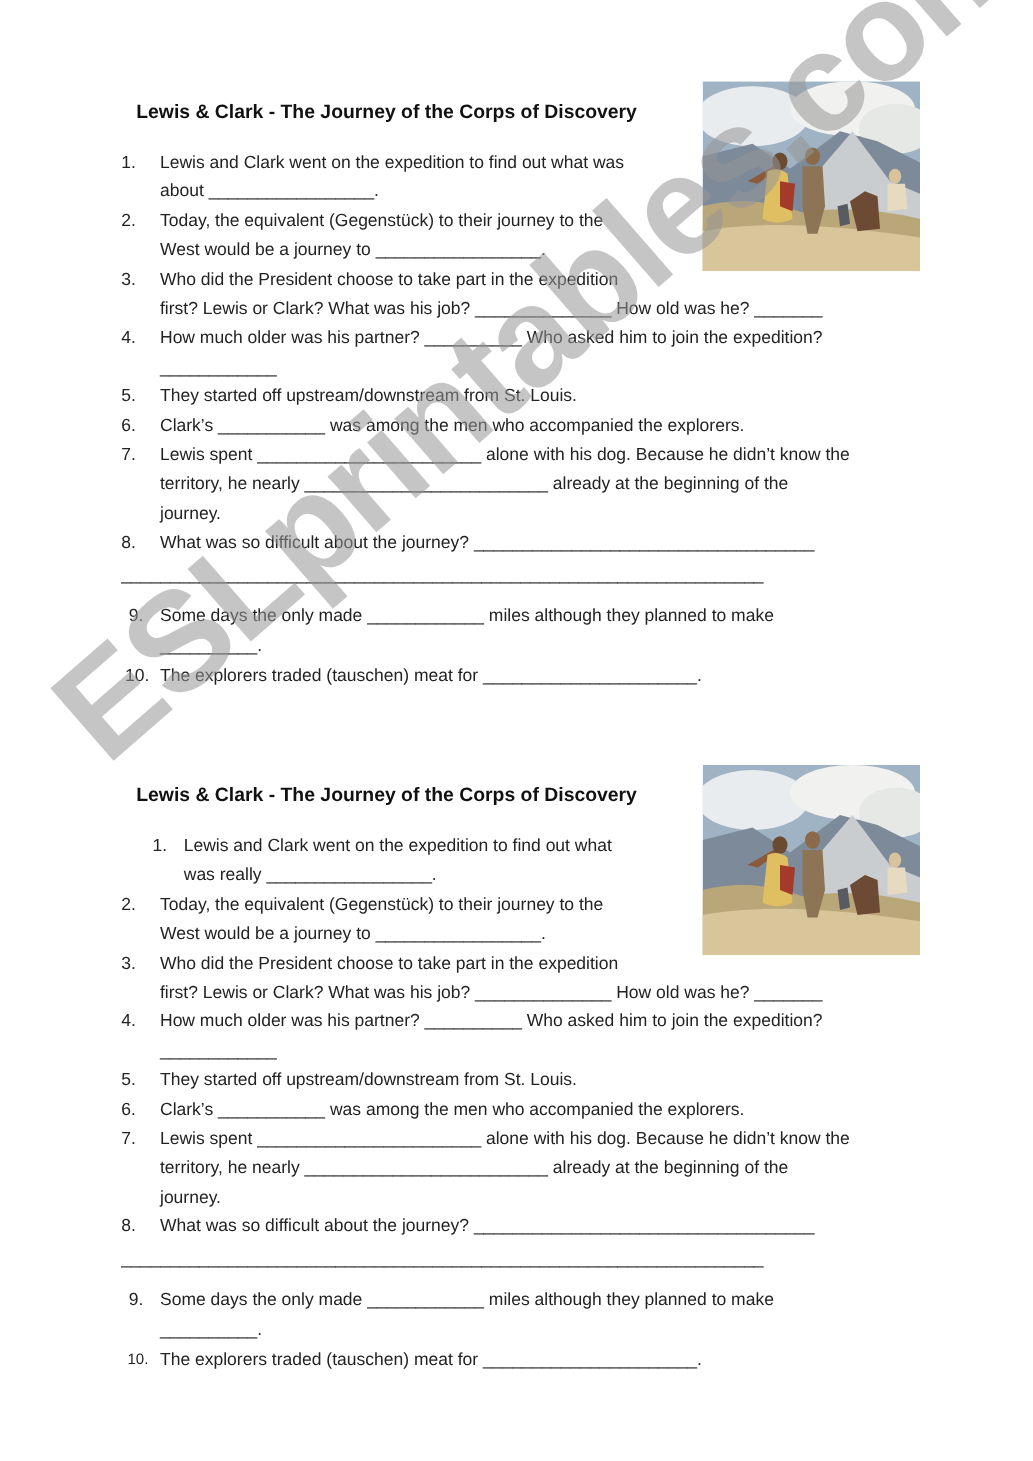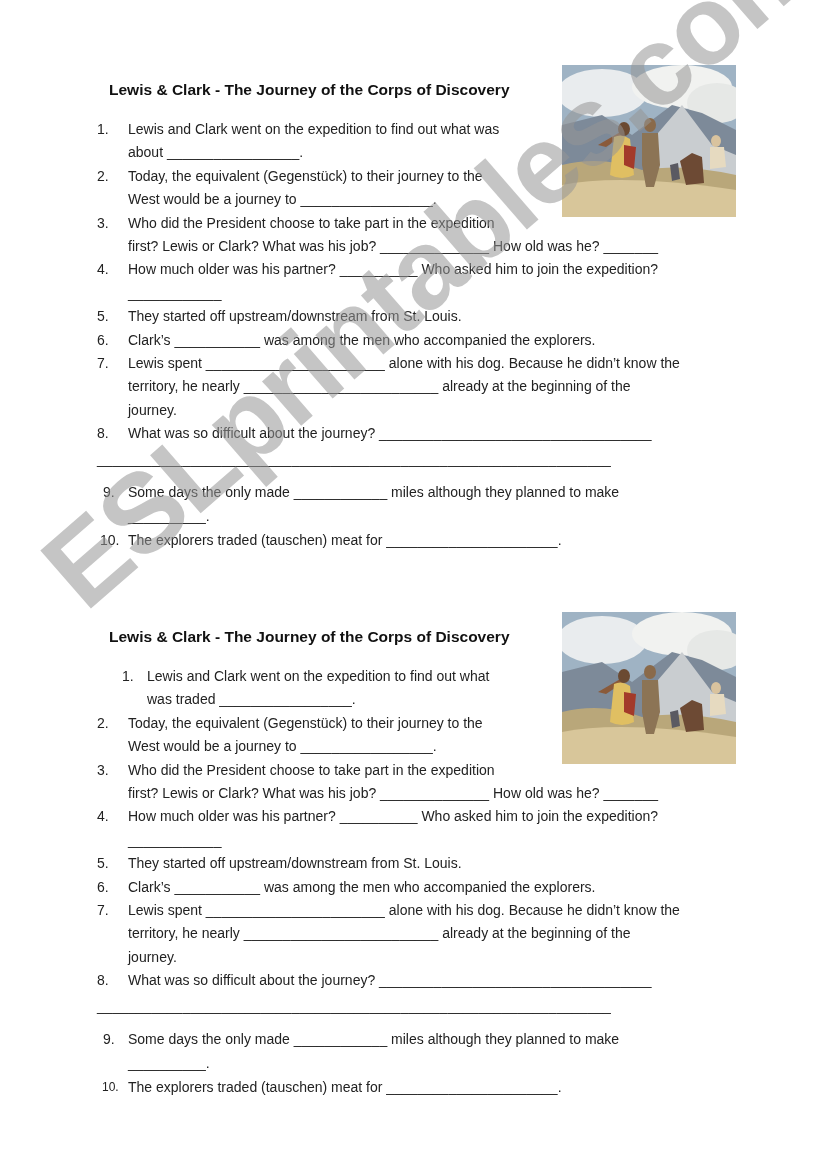--- a/index.html
+++ b/index.html
@@ -108,21 +108,21 @@
       <path d="M118 96 L130 88 L140 92 L142 118 L124 120 Z" fill="#6d4a34"></path>
       <ellipse cx="154" cy="76" rx="5" ry="6" fill="#d9c39e"></ellipse>
       <path d="M148 82 L162 82 L164 102 L148 104 Z" fill="#e6dac0"></path>
       <path d="M108 100 L116 98 L118 114 L110 116 Z" fill="#5a5a62"></path>
     </svg>
   </div>
 
   <div>
     <div class="num" style="left:122px; top:665px;">1.</div>
     <div class="q" style="left:147px; top:665px;">Lewis and Clark went on the expedition to find out what</div>
-    <div class="q" style="left:147px; top:688px;">was traded _________________.</div>
+    <div class="q" style="left:147px; top:688px;">was really _________________.</div>
 
     <div class="num" style="left:97px; top:712px;">2.</div>
     <div class="q" style="left:128px; top:712px;">Today, the equivalent (Gegenstück) to their journey to the</div>
     <div class="q" style="left:128px; top:735px;">West would be a journey to _________________.</div>
 
     <div class="num" style="left:97px; top:759px;">3.</div>
     <div class="q" style="left:128px; top:759px;">Who did the President choose to take part in the expedition</div>
     <div class="q" style="left:128px; top:782px;">first? Lewis or Clark? What was his job? ______________ How old was he? _______</div>
 
     <div class="num" style="left:97px; top:805px;">4.</div>

